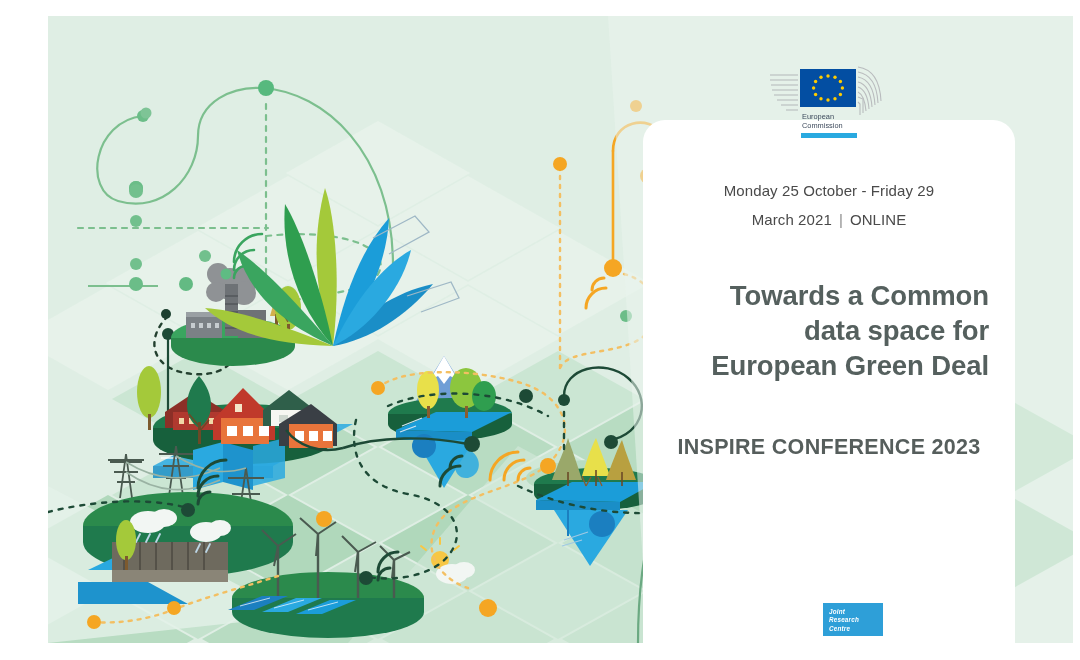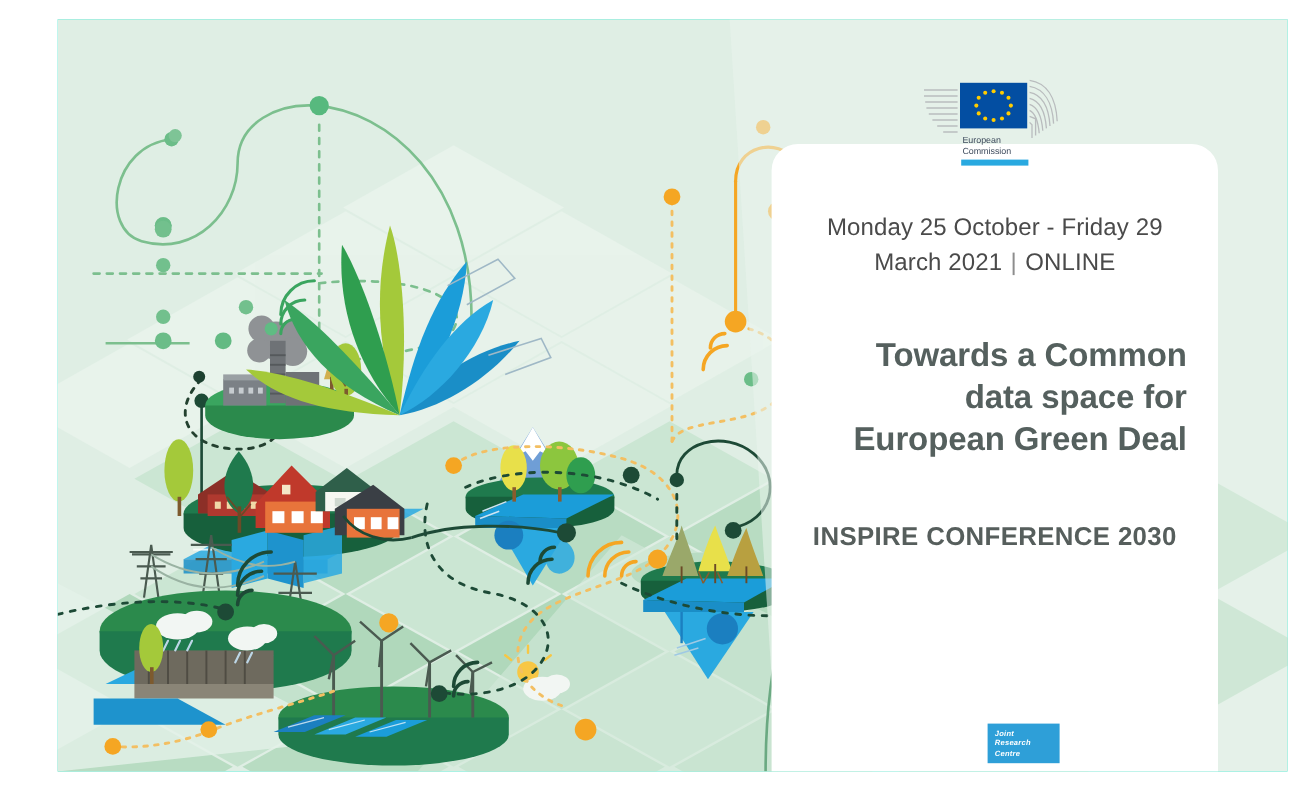--- a/index.html
+++ b/index.html
@@ -61,21 +61,21 @@
     left: 0; top: 0;
     width: 372px;
     height: 523px;
     box-sizing: border-box;
     padding: 56px 26px 0 26px;
     text-align: center;
   }
 
   .date-line {
     color: #4a4a4a;
-    font-size: 20px;
+    font-size: 15px;
     line-height: 29px;
     font-weight: 400;
     letter-spacing: .1px;
   }
   .date-sep { color:#8d8d8d; padding: 0 7px; font-weight: 300; }
 
   .main-title {
     margin-top: 44px;
     color: #55605e;
     font-size: 27.5px;
@@ -627,21 +627,21 @@
       <div class="date-line">
         <span>March 2021</span><span class="date-sep">|</span><span>ONLINE</span>
       </div>
 
       <div class="main-title">
         <div>Towards a Common</div>
         <div>data space for</div>
         <div>European Green Deal</div>
       </div>
 
-      <div class="conf-line">INSPIRE CONFERENCE 2030</div>
+      <div class="conf-line">INSPIRE CONFERENCE 2023</div>
 
       <div id="jrc-logo">
         <div>Joint</div>
         <div>Research</div>
         <div>Centre</div>
       </div>
 
     </div>
   </div>
 

